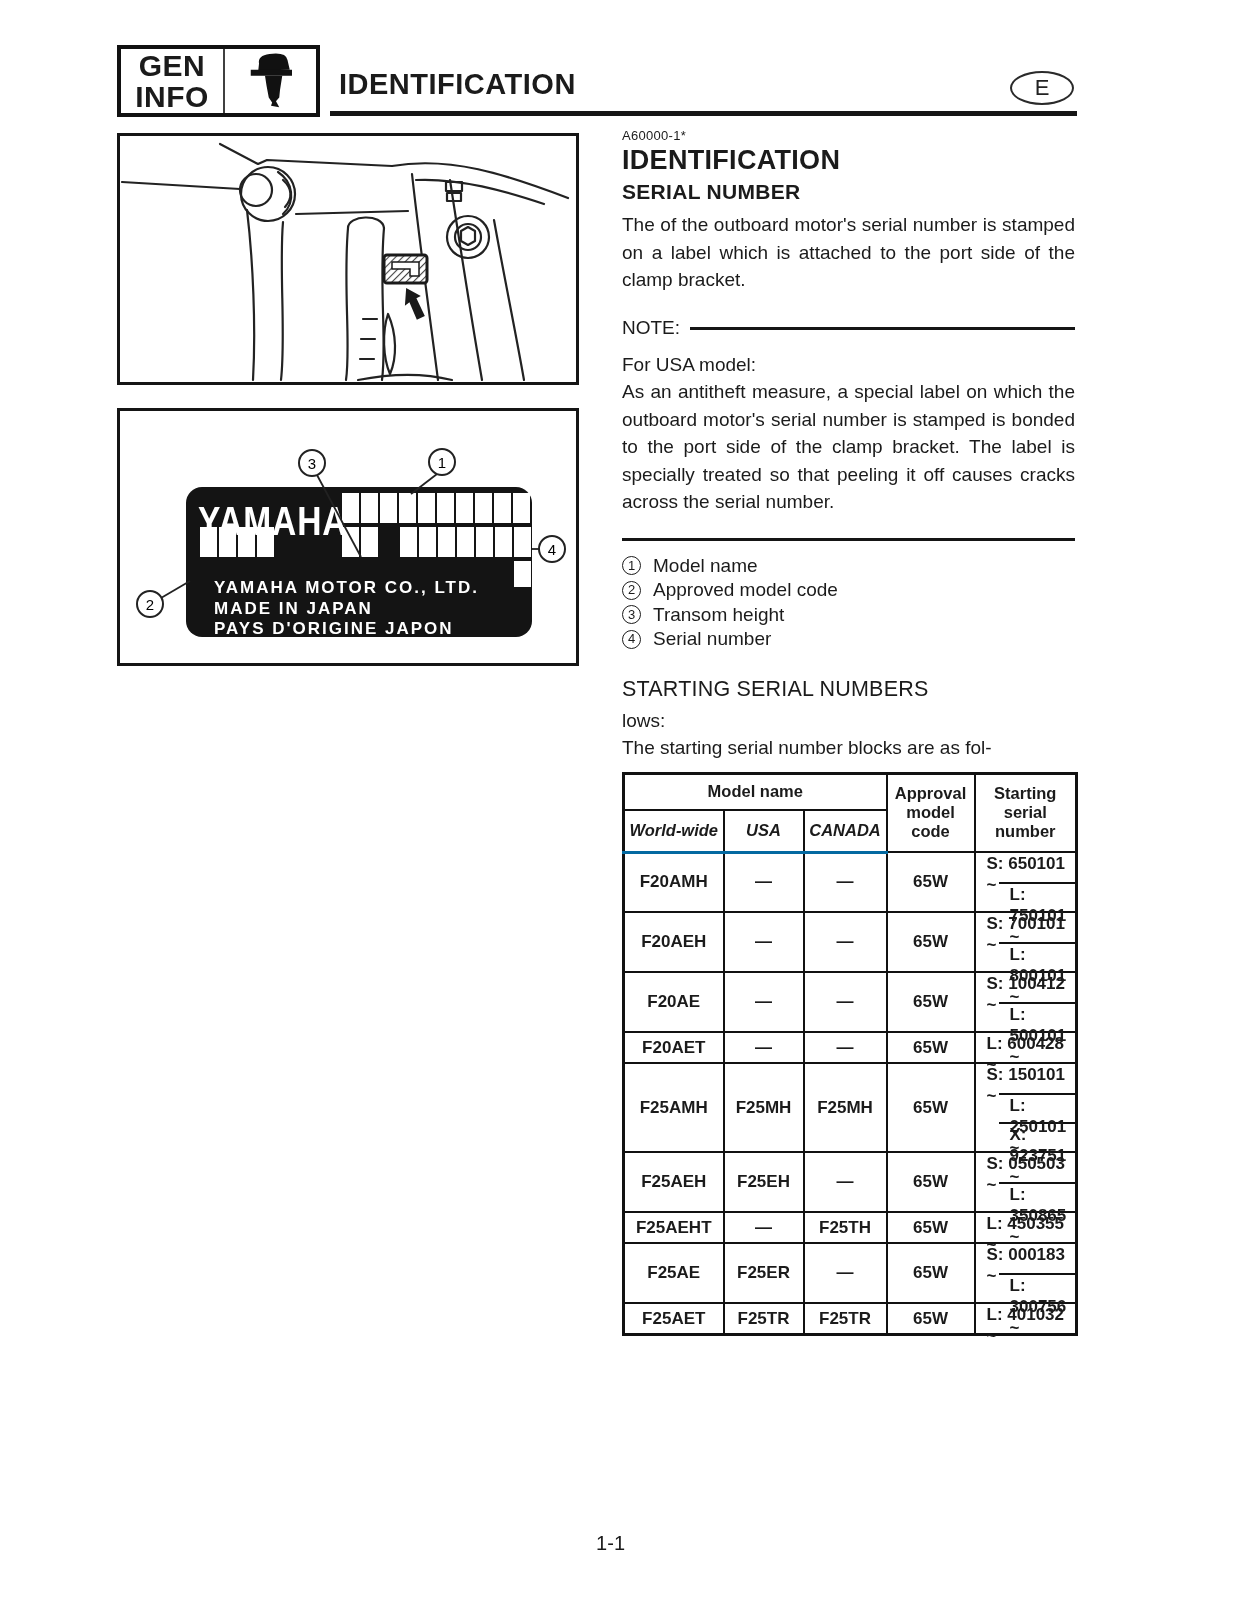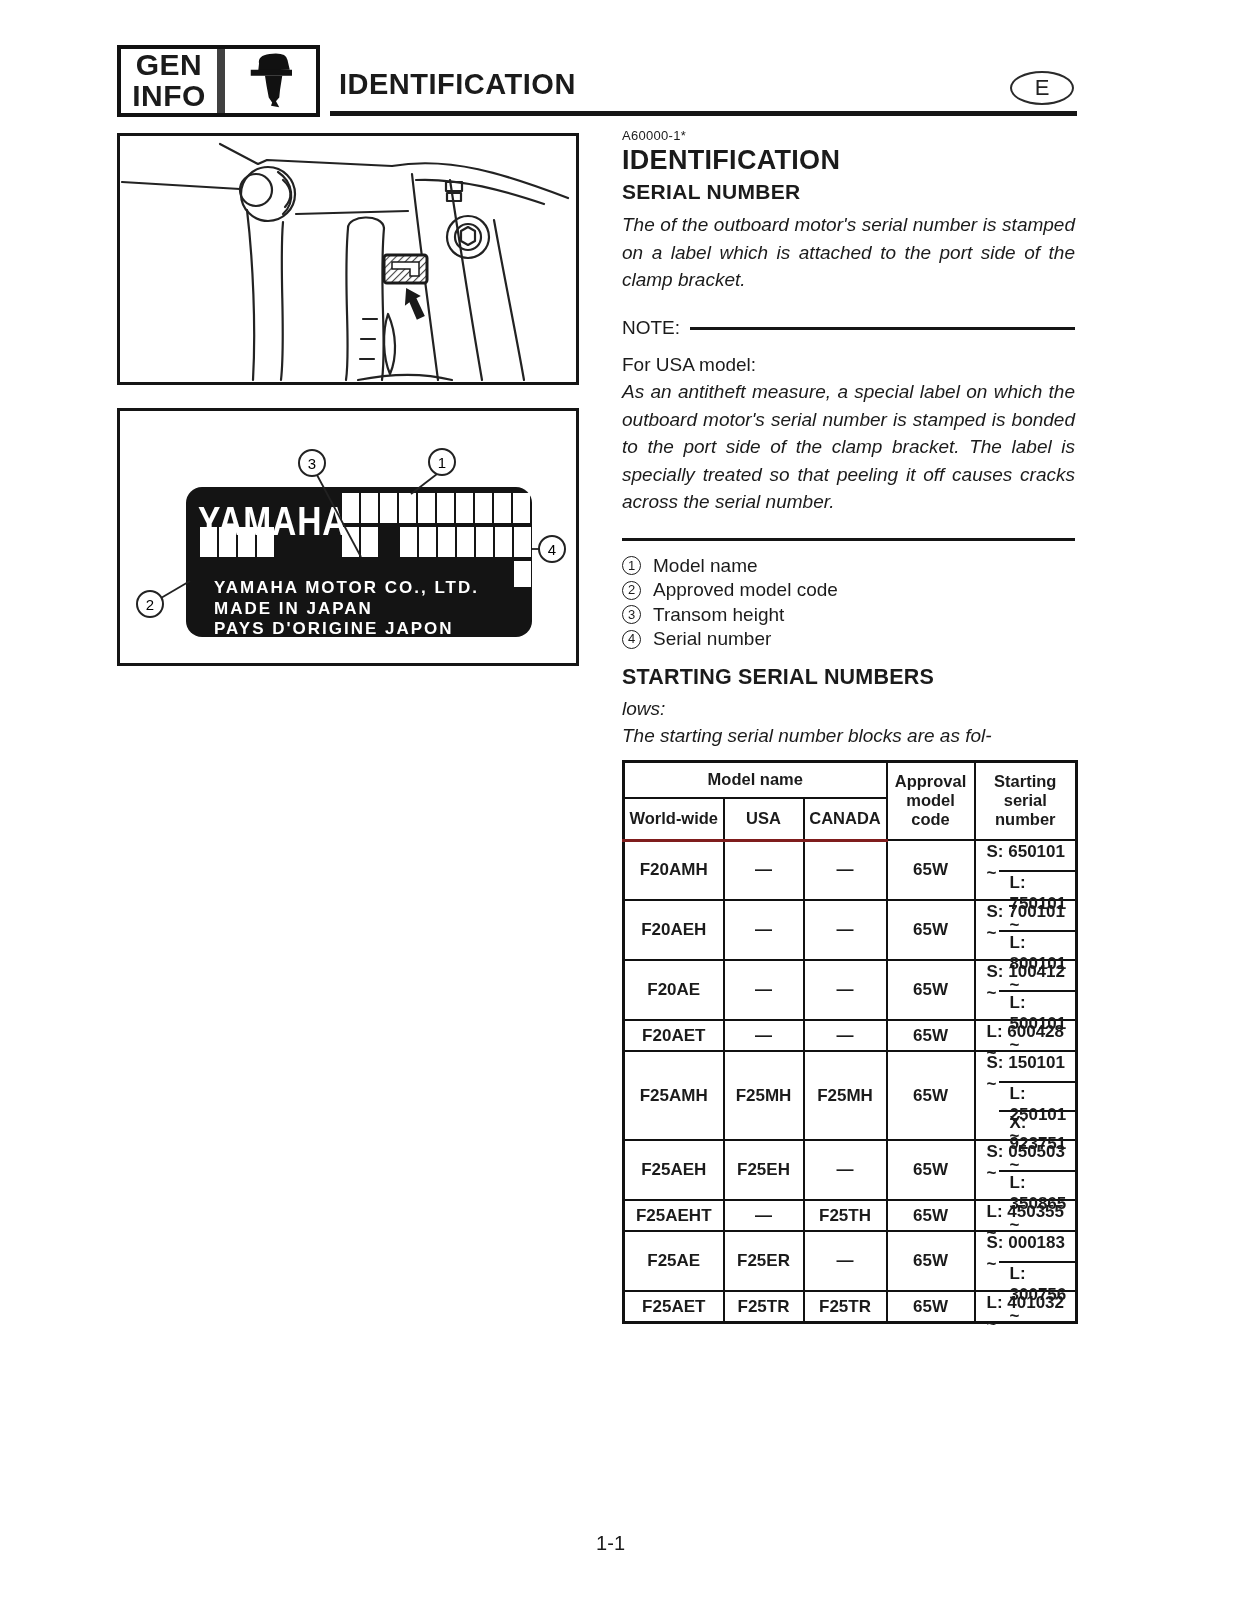--- a/index.html
+++ b/index.html
@@ -9,22 +9,22 @@
     font-family:"Liberation Sans", sans-serif; color:#1b1b1b; overflow:hidden;
     margin:0 auto;
   }
 
   
   .section-tab {
     position:absolute; left:117px; top:45px; width:203px; height:72px;
     border:4px solid #111; display:flex; background:#fff;
   }
   .section-tab .tab-text {
-    width:104px; border-right:8px solid #404040; display:flex; flex-direction:column;
-    align-items:center; font-weight:bold; font-size:30px;
+    width:104px; border-right:2px solid #404040; display:flex; flex-direction:column;
+    align-items:center; justify-content:center; font-weight:bold; font-size:30px;
     line-height:31px; letter-spacing:0.5px;
   }
   .section-tab .tab-icon { flex:1; display:flex; align-items:center; justify-content:center; }
 
   
   .chapter-title {
     position:absolute; left:339px; top:68px; font-size:29px; font-weight:bold;
     letter-spacing:0.5px;
   }
   .chapter-rule { position:absolute; left:330px; top:111px; width:747px; height:5px; background:#151515; }
@@ -38,42 +38,42 @@
   .figure { position:absolute; left:117px; border:3px solid #151515; background:#fff; }
   .figure-1 { top:133px; width:462px; height:252px; }
   .figure-2 { top:408px; width:462px; height:258px; }
   .figure svg { display:block; width:100%; height:100%; }
 
   
   .col { position:absolute; left:622px; top:128px; width:453px; }
   .doc-code { font-size:13px; letter-spacing:0.3px; }
   .h1 { font-size:27px; font-weight:bold; margin-top:2px; letter-spacing:0.3px; }
   .h2 { font-size:21px; font-weight:bold; margin-top:4px; letter-spacing:0.3px; }
-  .body-text { font-size:19px; line-height:27.5px; text-align:justify;font-style:italic; }
+  .body-text { font-size:19px; line-height:27.5px; text-align:justify; }
   .intro { margin-top:7px; }
   .note-row { display:flex; align-items:center; margin-top:23px; }
   .note-label { font-size:19px; font-weight:normal; white-space:nowrap; }
   .note-rule { flex:1; height:3px; background:#151515; margin-left:10px; margin-top:2px; }
   .note-usa { font-size:19px; line-height:27.5px; margin-top:12px; }
   .divider { height:3px; background:#151515; margin-top:22px; }
   .callout-list { margin-top:13px; list-style:none; }
   .callout-list li { font-size:19px; line-height:24.5px; display:flex; align-items:center; }
   .co-num {
     display:inline-flex; width:19px; height:19px; border:1.6px solid #1b1b1b;
     border-radius:50%; align-items:center; justify-content:center; font-size:13px;
     margin-right:12px; flex:0 0 auto;
   }
-  .h3 { font-size:21.5px; font-weight:bold; margin-top:13px; letter-spacing:0.2px; }
+  .h3 { font-size:21.5px; font-weight:normal; margin-top:25px; letter-spacing:0.2px; }
   .table-intro { margin-top:5px; }
 
   
   table.serials { border-collapse:collapse; width:453px; margin-top:10px; border:3px solid #111; table-layout:fixed; }
   table.serials th, table.serials td { border:2px solid #111; text-align:center; font-weight:bold; }
   table.serials th { font-size:16.5px; line-height:19px; padding:2px 1px; }
-  table.serials thead tr:last-child th { border-bottom:3px solid #7f1d1d; }
+  table.serials thead tr:last-child th { border-bottom:3px solid #0369a1;font-style:italic; }
   table.serials thead tr:first-child th { height:37px; }
   table.serials thead tr:last-child th.sub { height:42px; }
   table.serials td { font-size:17px; }
   td.serial-cell { padding:0; }
   .serial-sub { height:29px; line-height:21px; padding-left:11px; text-align:left; }
   .serial-sub + .serial-sub { border-top:2px solid #111;margin-left:23px; }
   td.model, td.dash, td.code { height:29px; }
 
   
   .page-number { position:absolute; left:555px; top:1532px; width:70px; text-align:right; font-size:20px; }

